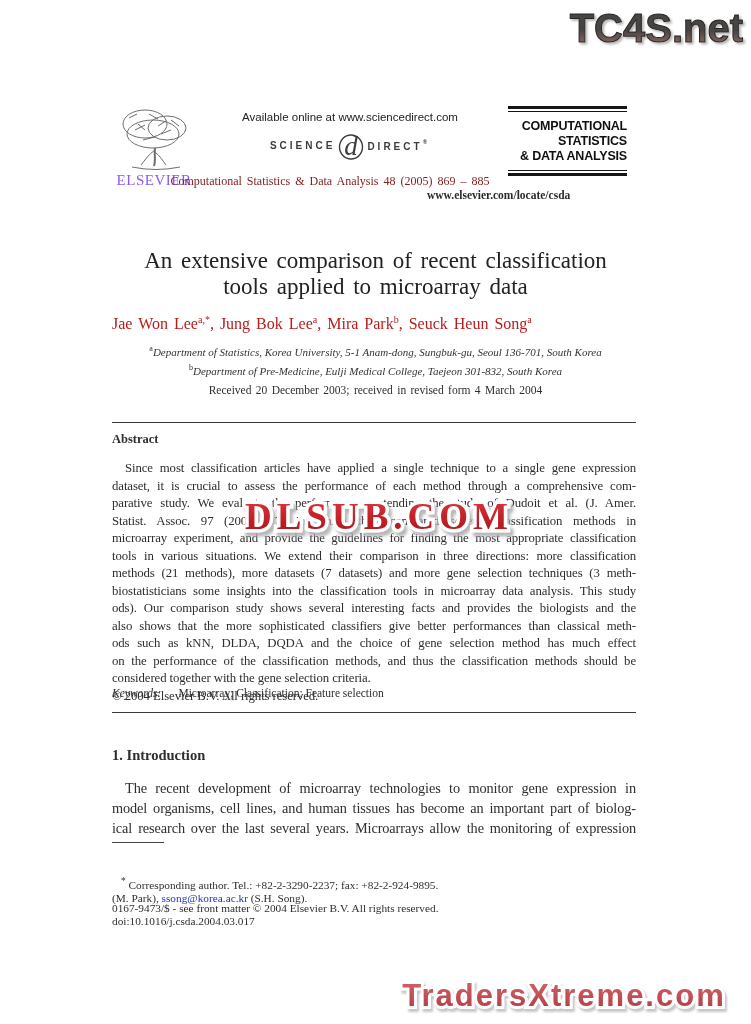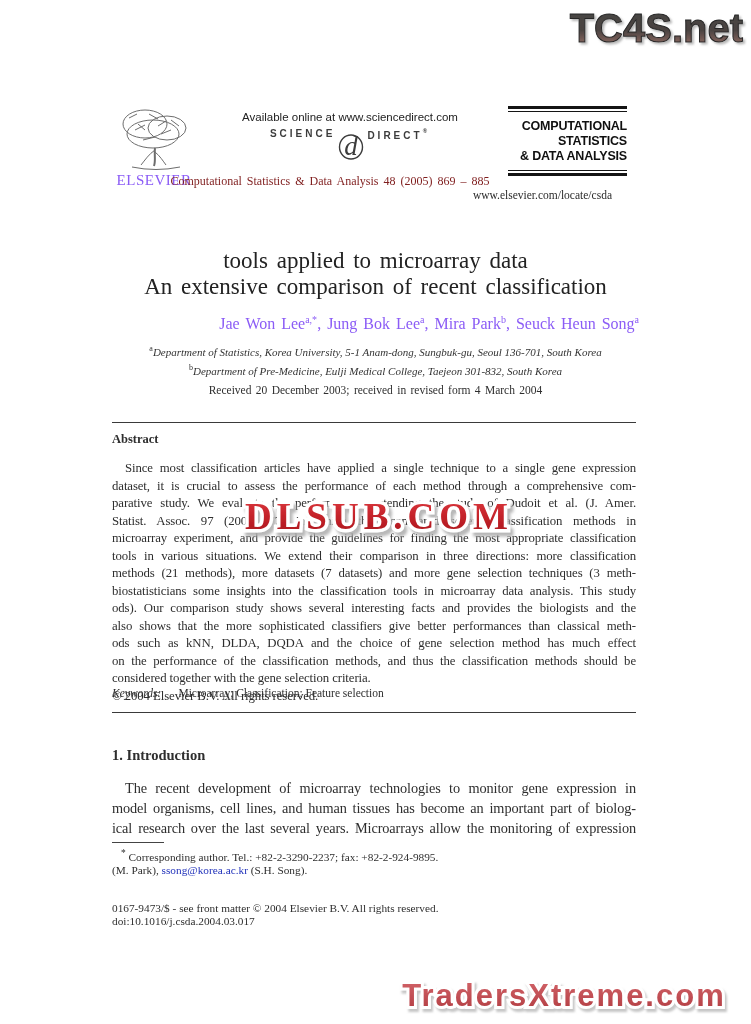--- a/index.html
+++ b/index.html
@@ -10,43 +10,43 @@
   }
   .abs { position:absolute; }
 
   
   .tree-logo { left:114px; top:104px; }
   .publisher { left:110px; top:172px; width:88px; text-align:center;
     font-size:15px; letter-spacing:0.5px; color:#8b5cf6; }
   .available { left:190px; top:111px; width:320px; text-align:center;
     font-family:"Liberation Sans", sans-serif; font-size:11.5px; color:#222; }
   .sd-row { left:190px; top:128px; width:320px; height:34px;
-    display:flex; align-items:flex-start; justify-content:center; }
+    display:flex; align-items:center; justify-content:center; }
   .sd-word { font-family:"Liberation Sans", sans-serif; font-weight:bold;
     font-size:10px; letter-spacing:3px; color:#3c3c3c; }
   .sd-reg { font-size:6px; vertical-align:6px; color:#3c3c3c; }
   .sd-d { margin:0 2px; }
   .citation { left:150px; top:174px; width:360px; text-align:center;
     font-size:12px; word-spacing:2px; color:#7f1d1d; }
   .jbox { left:508px; top:106px; width:119px; }
   .jb-thick { height:3px; background:#141414; }
   .jb-thin { height:1px; background:#141414; margin-top:2px; }
   .jb-thin2 { height:1px; background:#141414; }
   .jb-thick2 { height:3px; background:#141414; margin-top:2px; }
   .jb-lines { padding:7px 0 6px 0; text-align:right;
     font-family:"Liberation Sans", sans-serif; font-weight:bold;
     font-size:12.5px; line-height:15px; letter-spacing:-0.2px; color:#101010; }
-  .locate { left:412px; top:189px; width:200px; text-align:right;
-    font-size:11.5px; color:#2a2a2a; }
+  .locate { left:427px; top:189px; width:200px; text-align:left;
+    font-size:11.5px; color:#2a2a2a;font-weight:bold; }
 
   
   .title { left:112px; top:248px; width:527px; text-align:center;
     font-size:23px; line-height:26px; word-spacing:3px; color:#222; }
-  .authors { left:112px; top:314px; width:527px; text-align:right;
-    font-size:16px; word-spacing:2px; color:#8b5cf6; }
+  .authors { left:112px; top:314px; width:527px; text-align:left;
+    font-size:16px; word-spacing:2px; color:#b91c1c; }
   .authors sup { font-size:10px; }
   .affils { left:112px; top:341px; width:527px; text-align:center;
     font-style:italic; font-size:11px; line-height:15.5px; color:#333; }
   .affils sup { font-size:8px; font-style:normal; }
   .received { left:112px; top:384px; width:527px; text-align:center;
     font-size:11.5px; word-spacing:1.5px; }
 
   .rule { height:0; border-top:1px solid #3a3a3a; }
   .rule1 { left:112px; top:422px; width:524px; }
   .rule2 { left:112px; top:712px; width:524px; }
@@ -66,21 +66,21 @@
   .intro-head { left:112px; top:747px; font-weight:bold; font-size:14.5px; }
   .intro-lines { left:112px; top:778px; width:524px;
     font-size:14.3px; line-height:20px; letter-spacing:-0.1px; }
   .intro-lines > div { text-align:justify; text-align-last:justify; }
   .intro-lines > div:first-child { text-indent:13px; }
 
   
   .fn-rule { left:112px; top:842px; width:52px; border-top:1px solid #444; }
   .footnotes { left:112px; top:847px; width:524px;
     font-size:11.3px; line-height:13.6px; }
-  .fn-indent { padding-left:9px; }
+  .fn-indent { padding-left:9px;margin-top:28px; }
   .fn-just { text-align:justify; text-align-last:justify; }
   .fn-label { font-style:italic; }
   .email { color:#2233bb; text-decoration:none; cursor:pointer; }
   .imprint { left:112px; top:902px; width:524px;
     font-size:11.3px; line-height:13px; }
 
   
   .wm-top { left:545px; top:2px; }
   .wm-mid { left:233px; top:487px; }
   .wm-bottom { left:388px; top:974px; }
@@ -136,22 +136,22 @@
       <div>COMPUTATIONAL</div>
       <div>STATISTICS</div>
       <div>&amp; DATA ANALYSIS</div>
     </div>
     <div class="jb-thin2"></div>
     <div class="jb-thick2"></div>
   </div>
   <div class="abs locate">www.elsevier.com/locate/csda</div>
 
   <div class="abs title">
+    <div>An extensive comparison of recent classification</div>
     <div>tools applied to microarray data</div>
-    <div>An extensive comparison of recent classification</div>
   </div>
   <div class="abs authors">
     <span>Jae Won Lee</span><sup>a,*</sup><span>, Jung Bok Lee</span><sup>a</sup><span>, Mira Park</span><sup>b</sup><span>, Seuck Heun Song</span><sup>a</sup>
   </div>
   <div class="abs affils">
     <div><sup>a</sup><span>Department of Statistics, Korea University, 5-1 Anam-dong, Sungbuk-gu, Seoul 136-701, South Korea</span></div>
     <div><sup>b</sup><span>Department of Pre-Medicine, Eulji Medical College, Taejeon 301-832, South Korea</span></div>
   </div>
   <div class="abs received">Received 20 December 2003; received in revised form 4 March 2004</div>
 

